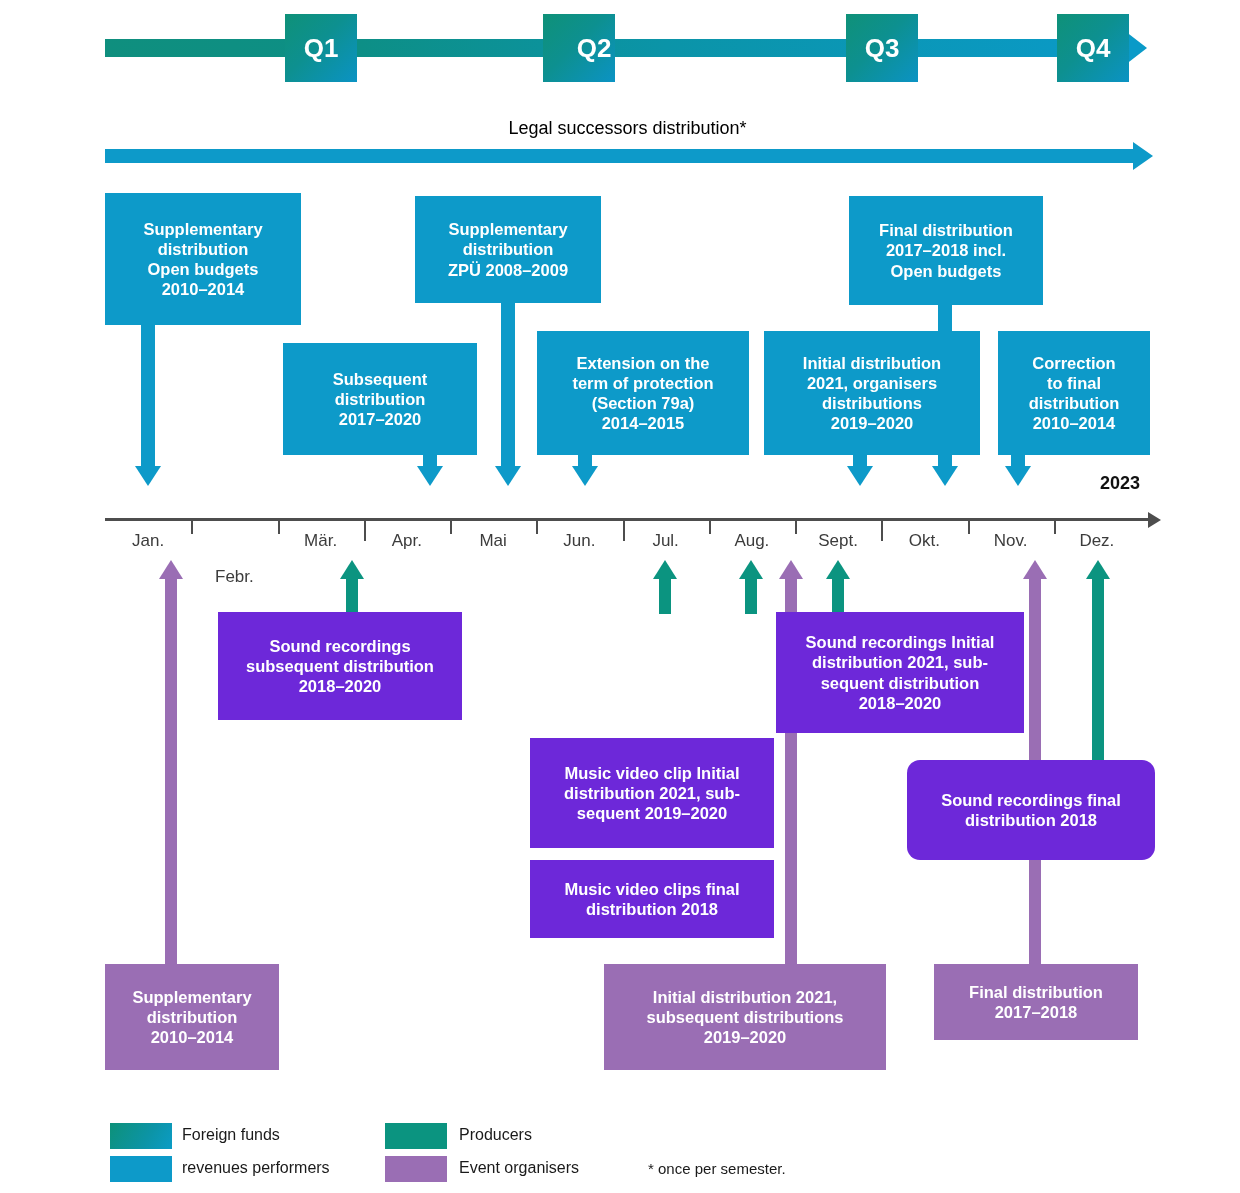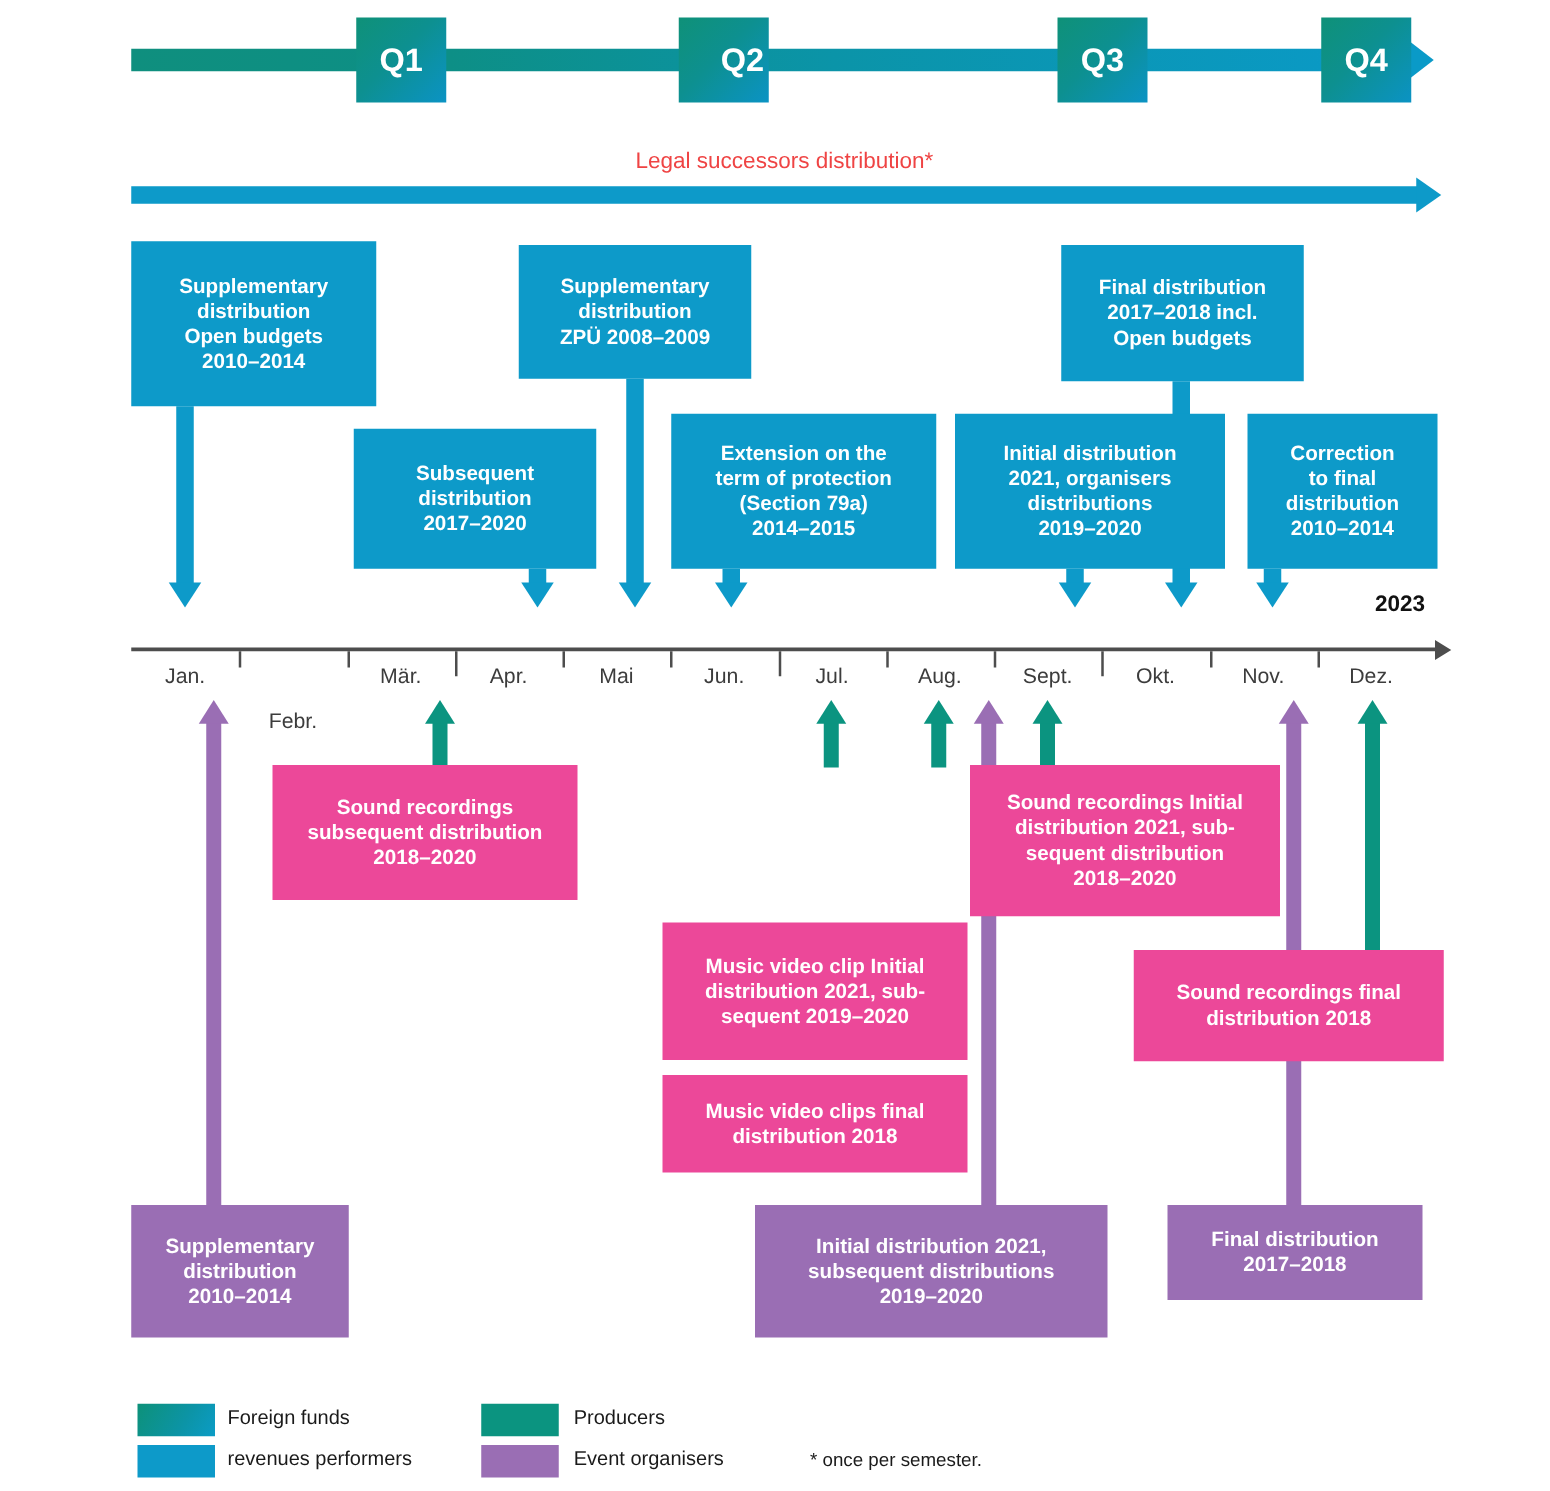--- a/index.html
+++ b/index.html
@@ -24,40 +24,40 @@
   }
   .qarrow{
     width:0;height:0;
     border-top:17px solid transparent;
     border-bottom:17px solid transparent;
     border-left:22px solid #0a9ac8;
   }
 
   
   .ls-label{
-    font-size:18px;color:#ef4444;text-align:center;width:100%;
+    font-size:18px;color:#000000;text-align:center;width:100%;
   }
   .ls-bar{height:14px;background:#0d9ac9;}
   .ls-arrowhead{
     width:0;height:0;
     border-top:14px solid transparent;
     border-bottom:14px solid transparent;
     border-left:20px solid #0d9ac9;
   }
 
   
   .box{
     color:#ffffff;
     display:flex;align-items:center;justify-content:center;
     text-align:center;line-height:1.22;
     font-size:16.5px;
     padding:4px 8px;
   }
   .box.blue{background:#0d9ac9;}
-  .box.green{background:#ec4899;}
+  .box.green{background:#6d28d9;}
   .box.purple{background:#9a6eb4;}
   .box b{font-weight:bold;}
   .box .thin{font-weight:bold;}
 
   
   .stem{position:absolute;}
   .stem.blue{background:#0d9ac9;}
   .stem.green{background:#0b9480;}
   .stem.purple{background:#9a6eb4;}
 
@@ -290,21 +290,21 @@
 
   <div class="abs box green" style="left:776px;top:612px;width:248px;height:121px;">
     <div>
       <b>Sound recordings Initial</b><br>
       <b>distribution 2021, sub-</b><br>
       <b>sequent distribution</b><br>
       <span class="thin">2018–2020</span>
     </div>
   </div>
 
-  <div class="abs box green" style="left:907px;top:760px;width:248px;height:89px;">
+  <div class="abs box green" style="left:907px;top:760px;width:248px;height:100px;border-radius:13px;">
     <div>
       <b>Sound recordings final</b><br>
       <b>distribution 2018</b>
     </div>
   </div>
 
   <div class="abs box purple" style="left:105px;top:964px;width:174px;height:106px;">
     <div>
       <b>Supplementary</b><br>
       <b>distribution</b><br>

